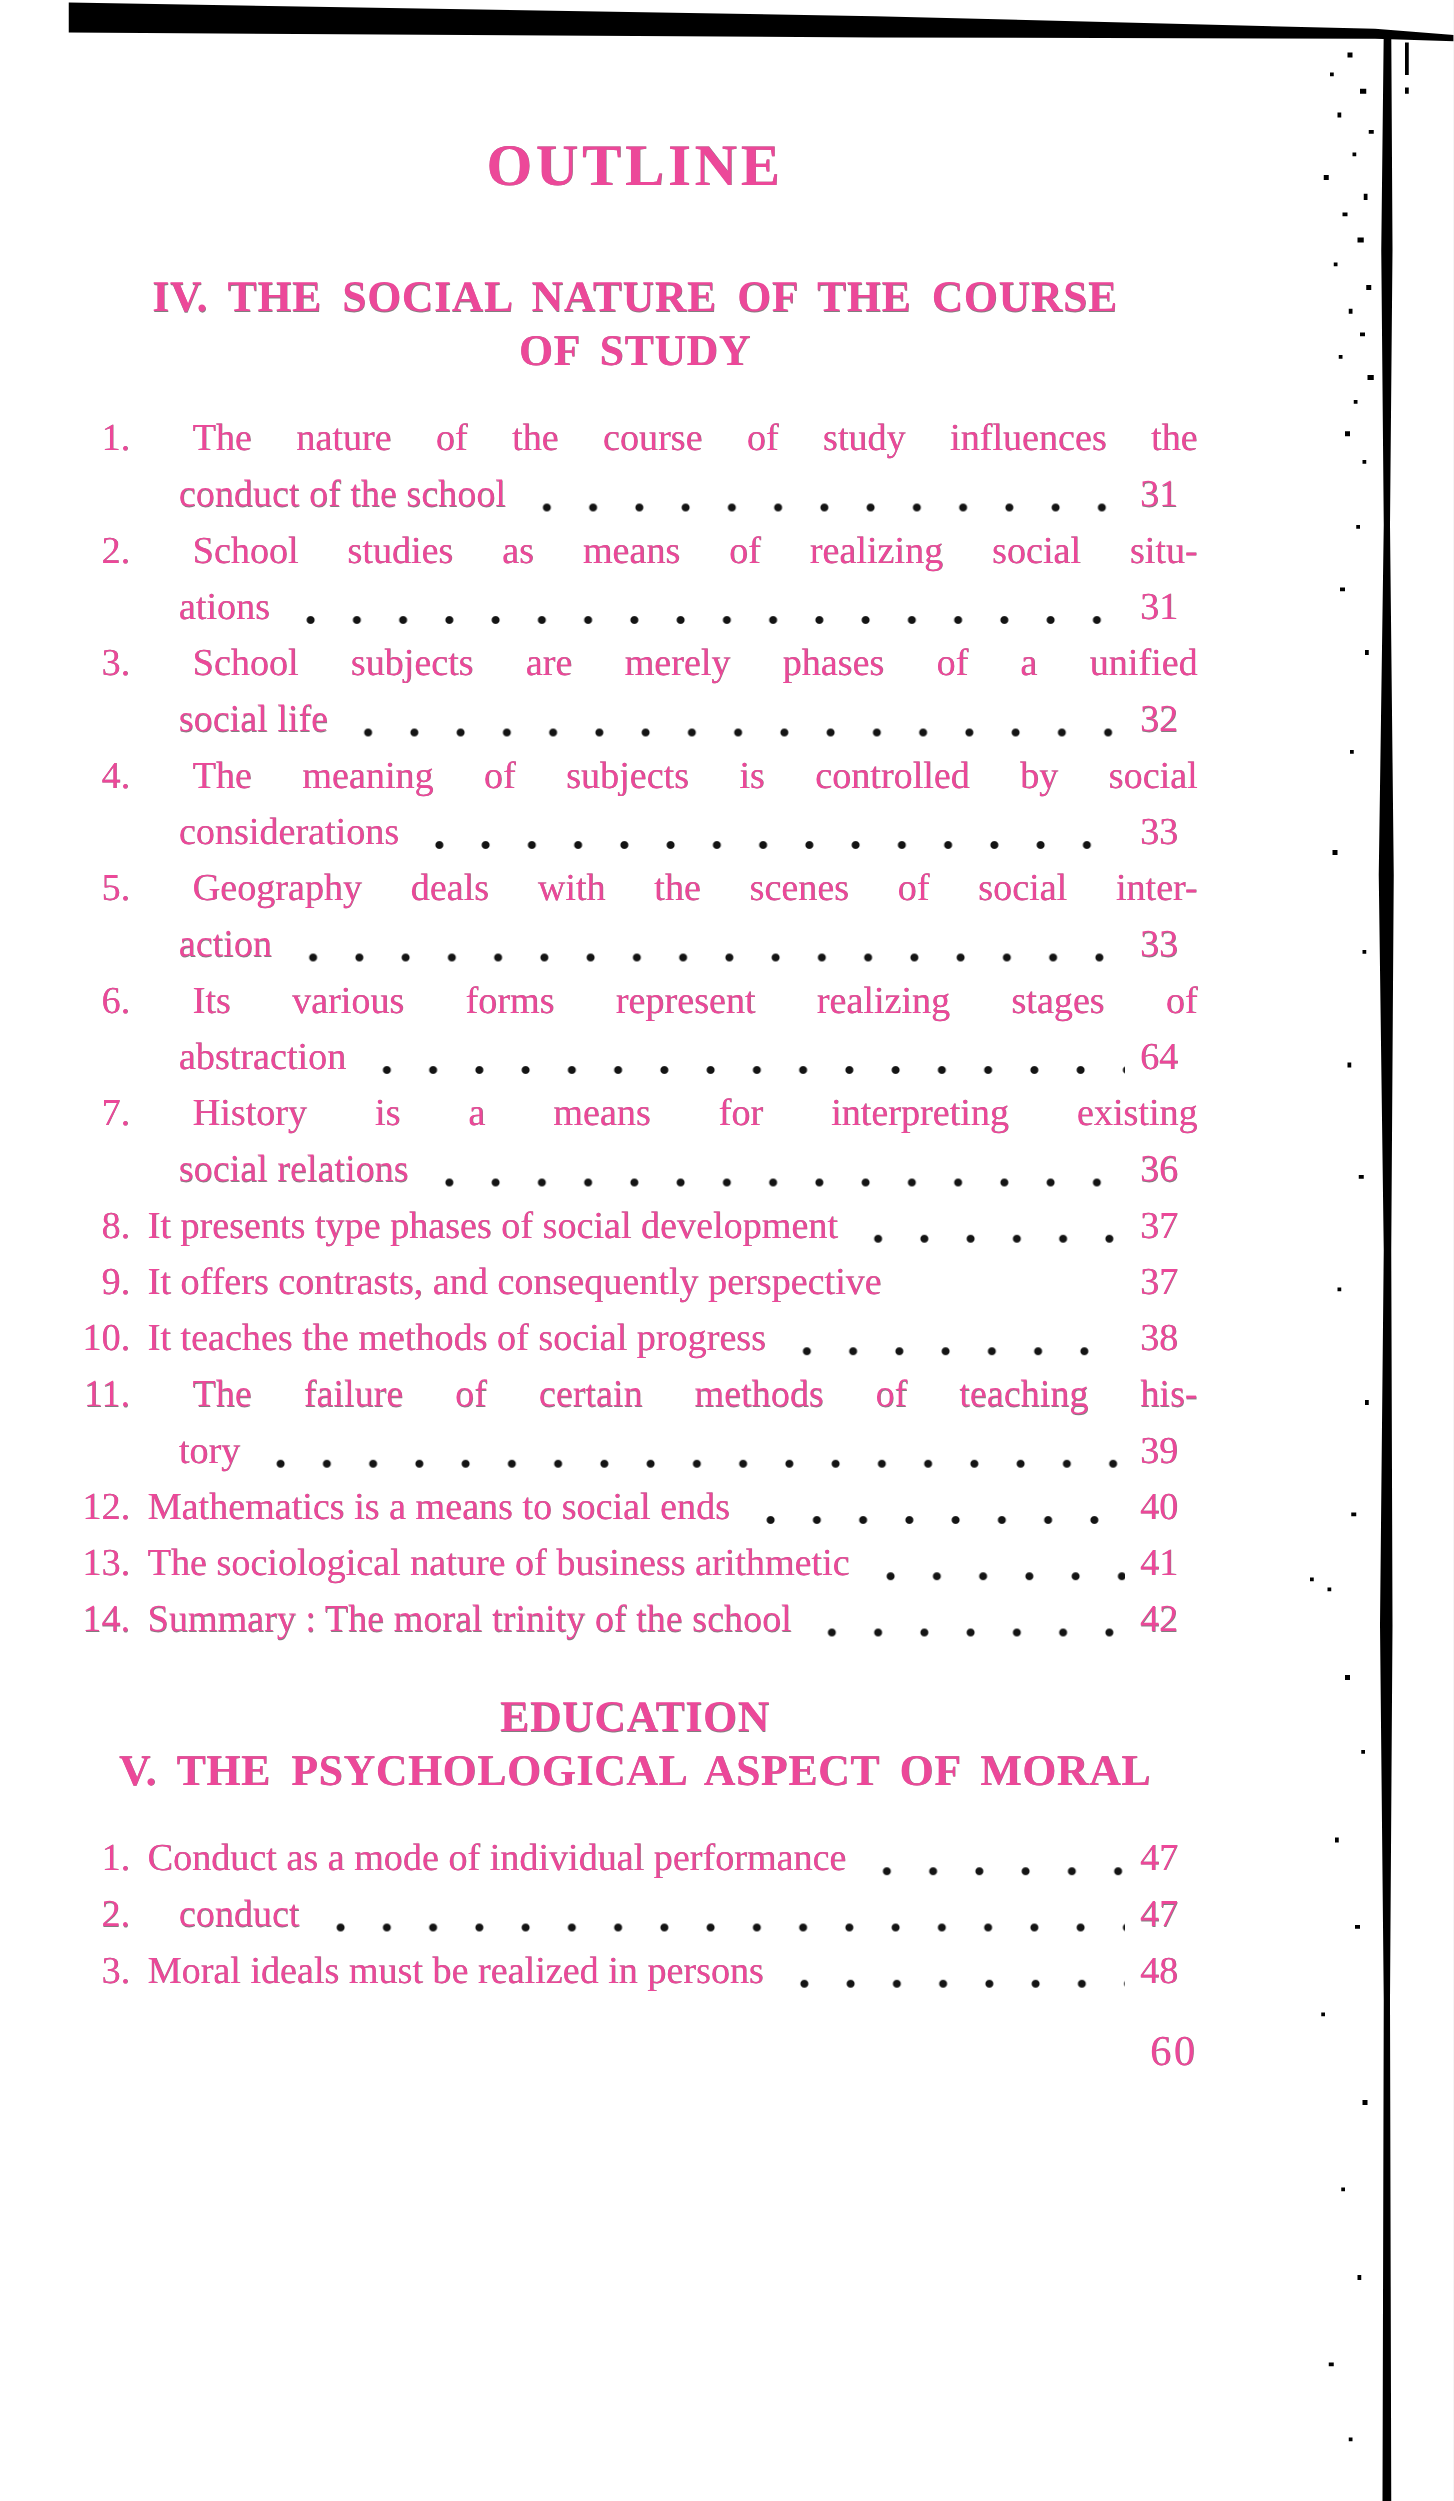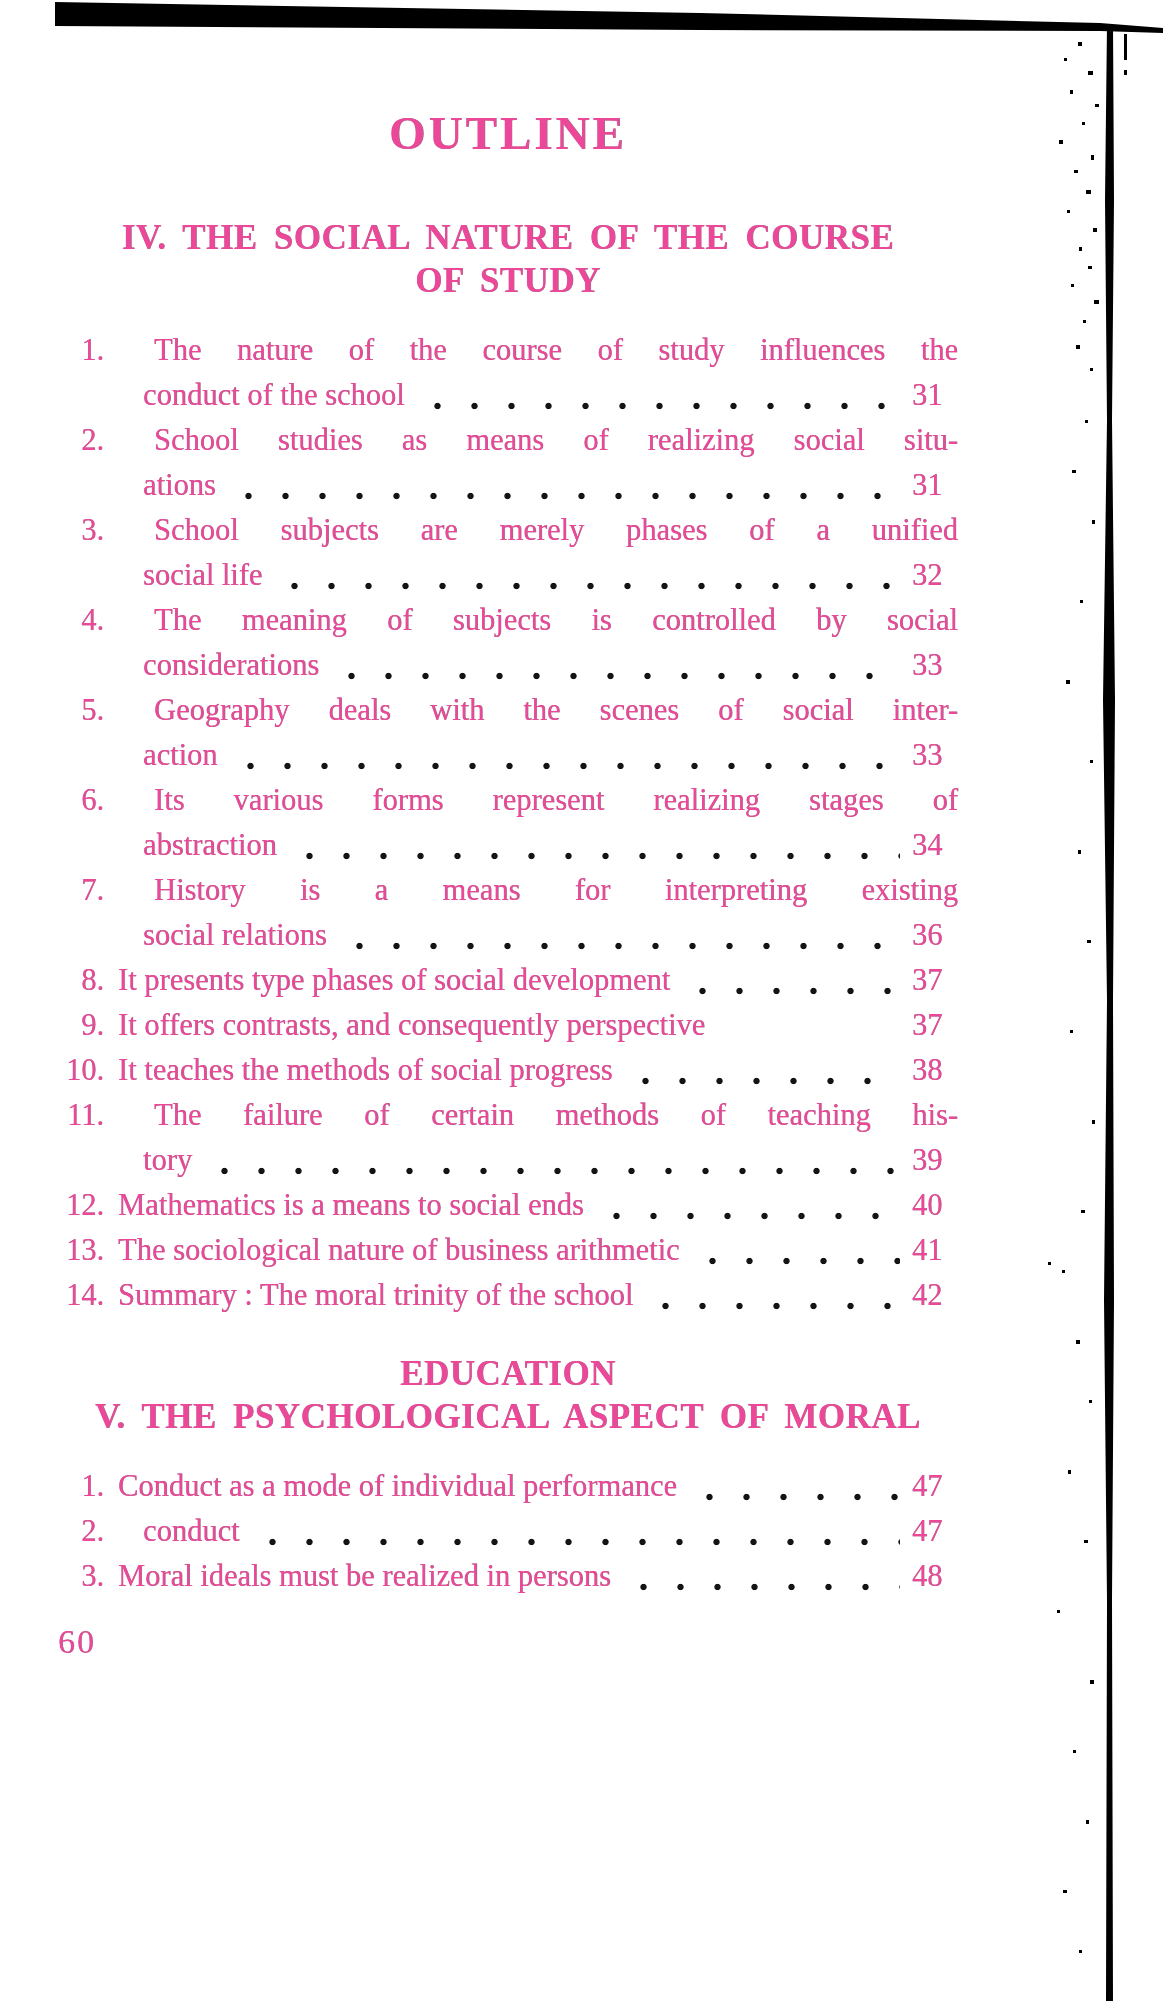--- a/index.html
+++ b/index.html
@@ -31,21 +31,21 @@
   .line.fill { display:block; text-align:justify; text-align-last:justify; word-spacing:2px;margin-left:36px; }
   .line.indent { padding-left:25px; }
   .leader {
     flex:1 1 auto; min-width:6px; height:8px; align-self:flex-end;
     margin:0 12px 8px 14px;
     background-image:radial-gradient(circle, #141414 2.7px, rgba(0,0,0,0) 3.6px);
     background-size:37px 8px; background-repeat:repeat-x; background-position:left bottom;
   }
   .leader.nodots { background:none; }
   .page-ref { flex:0 0 auto; min-width:46px; }
-  .folio { margin-top:24px; text-align:left; font-size:34px; letter-spacing:2px; }
+  .folio { margin-top:24px; text-align:right; font-size:34px; letter-spacing:2px; }
 </style>
 </head>
 <body>
 
 <div class="page">
 
   <svg class="artifact-svg" width="1163" height="2001" viewBox="0 0 1163 2001" aria-hidden="true">
 
     <polygon points="55,2 700,13 1100,23 1163,28 1163,33 1100,31 700,30 55,26" fill="#000"></polygon>
 
@@ -163,21 +163,21 @@
               </div>
             </div>
           </div>
           <div class="item">
             <span class="item-num">6.</span>
             <div class="item-body">
               <div class="line fill"><span class="line-text">Its various forms represent realizing stages of</span></div>
               <div class="line indent">
                 <span class="line-text">abstraction</span>
                 <span class="leader"></span>
-                <span class="page-ref">34</span>
+                <span class="page-ref">64</span>
               </div>
             </div>
           </div>
           <div class="item">
             <span class="item-num">7.</span>
             <div class="item-body">
               <div class="line fill"><span class="line-text">History is a means for interpreting existing</span></div>
               <div class="line indent">
                 <span class="line-text">social relations</span>
                 <span class="leader"></span>

